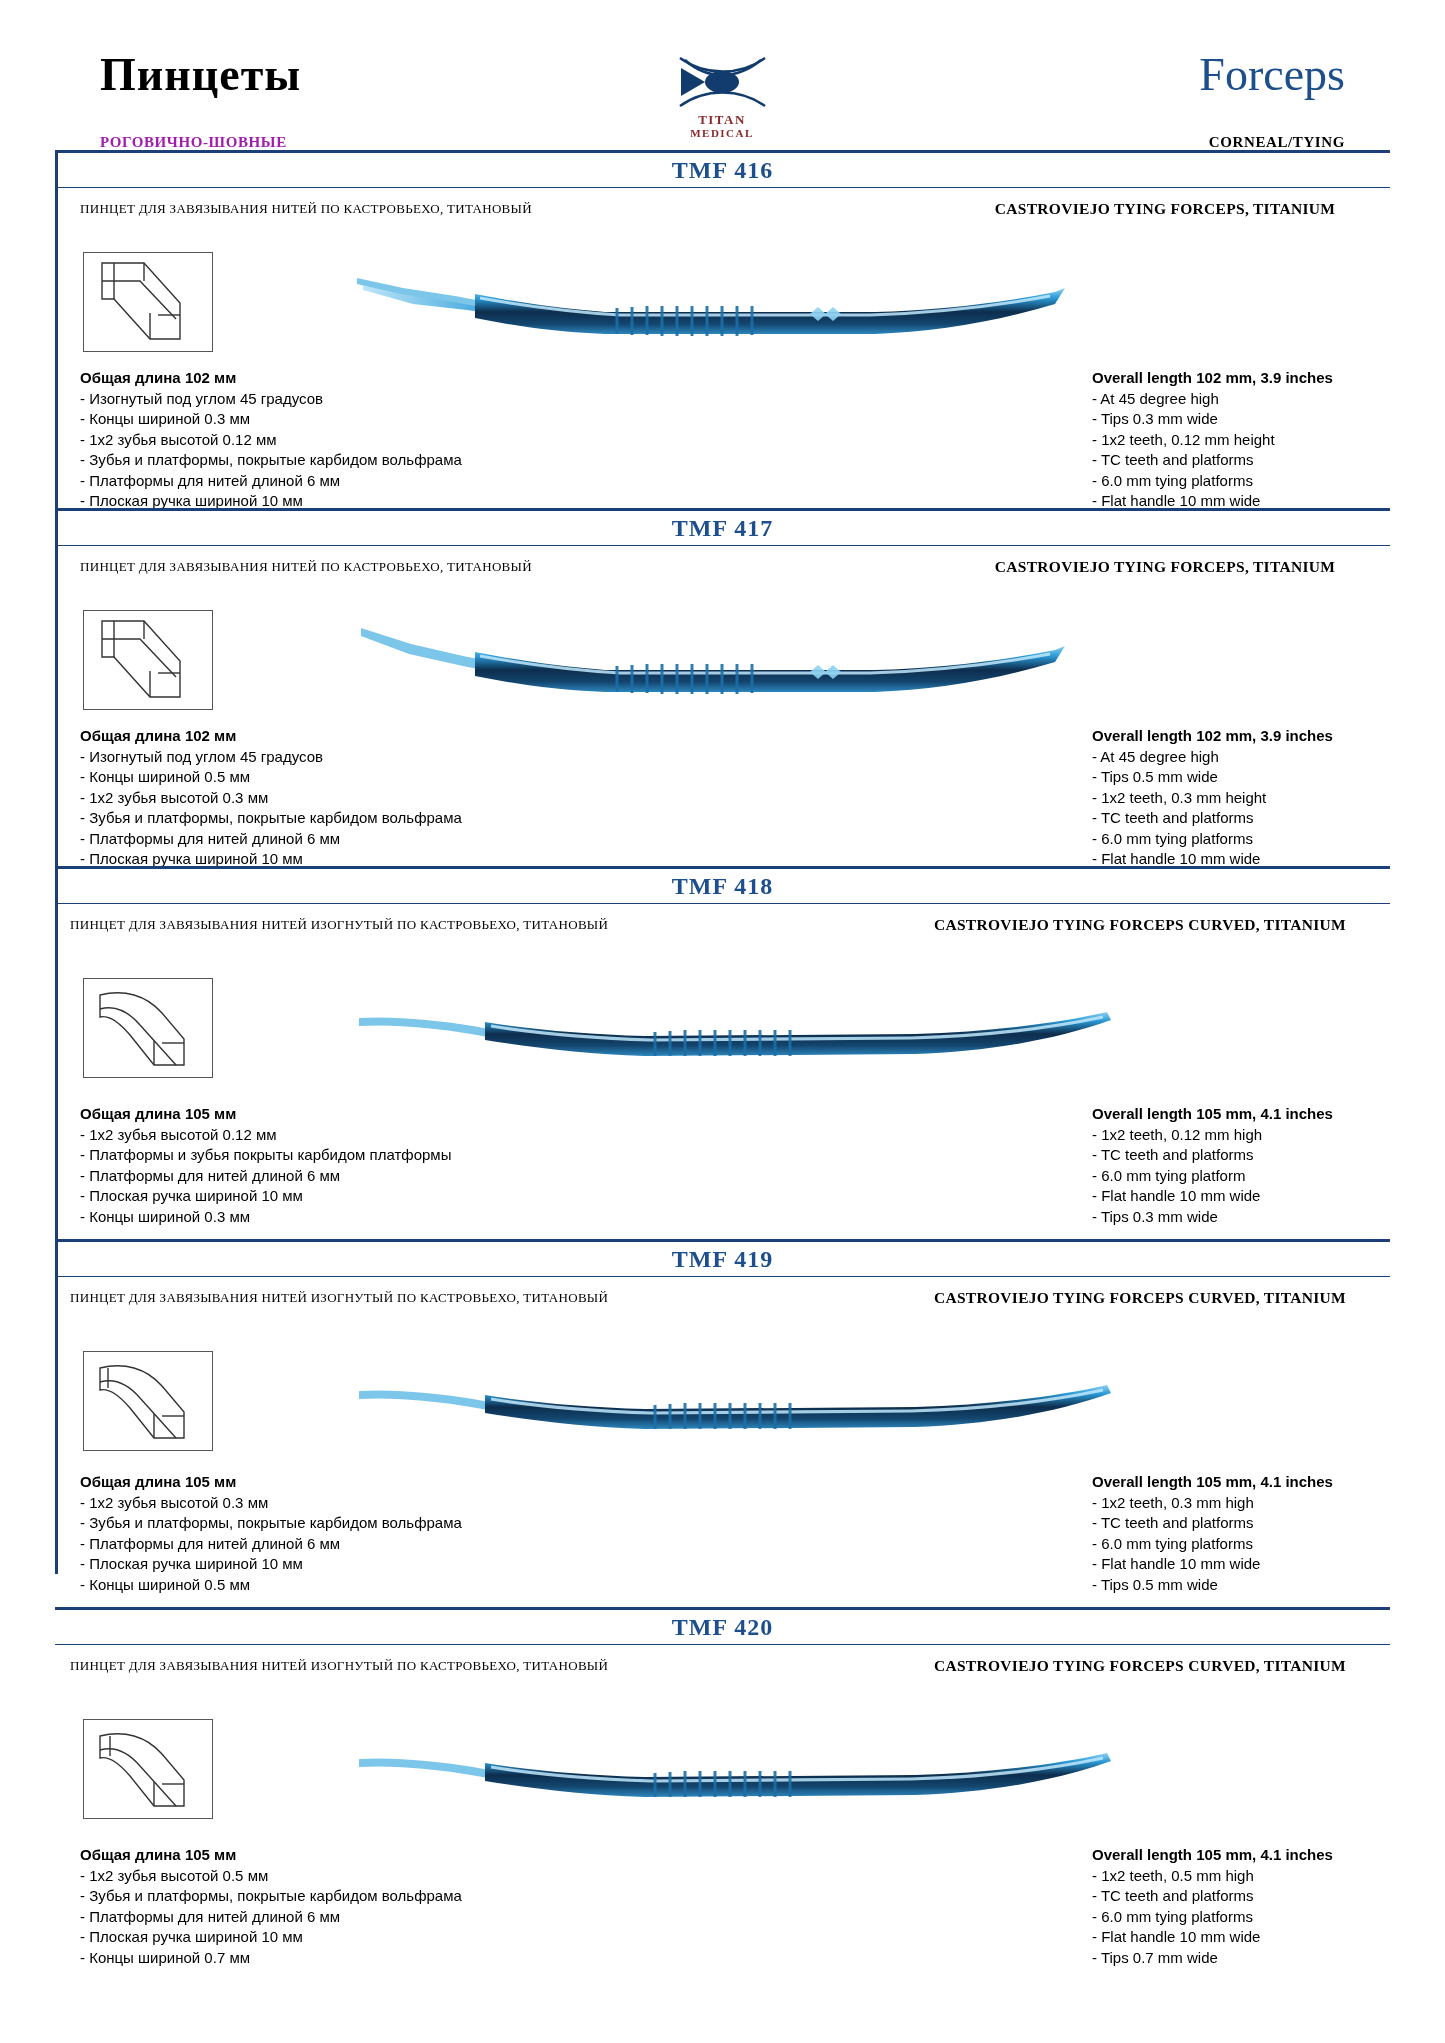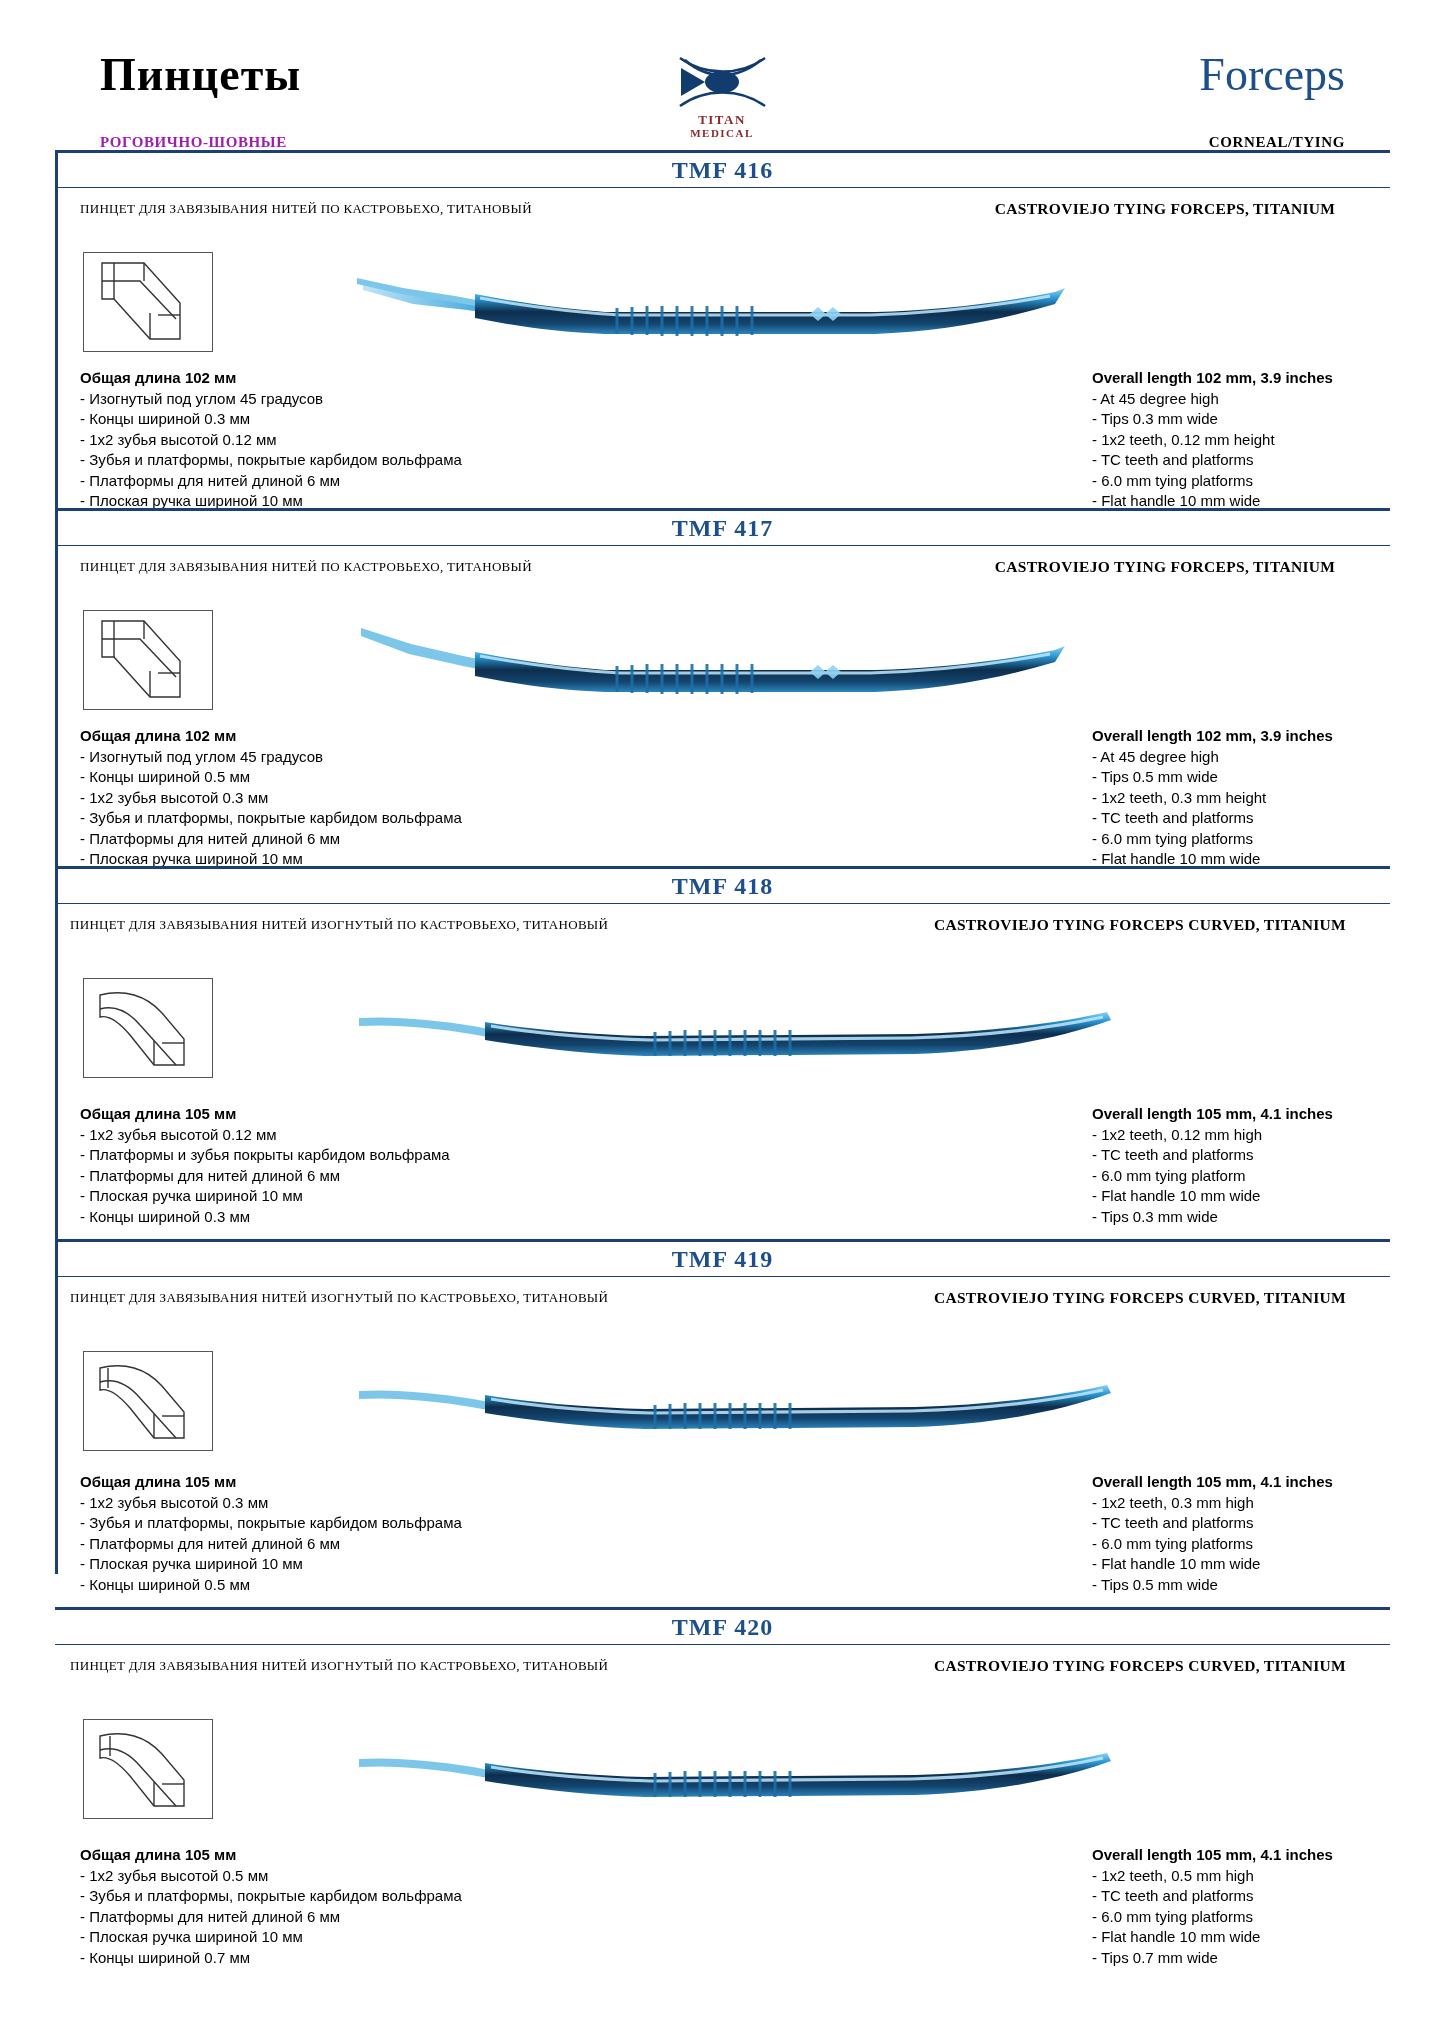--- a/index.html
+++ b/index.html
@@ -282,21 +282,21 @@
               <line x1="405" y1="60" x2="405" y2="86"></line>
             <line x1="420" y1="60" x2="420" y2="86"></line>
               <line x1="435" y1="60" x2="435" y2="86"></line>
           </g>
         </svg>
       </div>
 
       <div class="specs-ru" style="top:140px;">
         <div class="hd">Общая длина 105 мм</div>
         <div>- 1х2 зубья высотой 0.12 мм</div>
-        <div>- Платформы и зубья покрыты карбидом вольфрама</div>
+        <div>- Платформы и зубья покрыты карбидом платформы</div>
         <div>- Платформы для нитей длиной 6 мм</div>
         <div>- Плоская ручка шириной 10 мм</div>
         <div>- Концы шириной 0.3 мм</div>
       </div>
 
       <div class="specs-en" style="top:140px;">
         <div class="hd">Overall length 105 mm, 4.1 inches</div>
         <div>- 1x2 teeth, 0.12 mm high</div>
         <div>- TC teeth and platforms</div>
         <div>- 6.0 mm tying platform</div>

